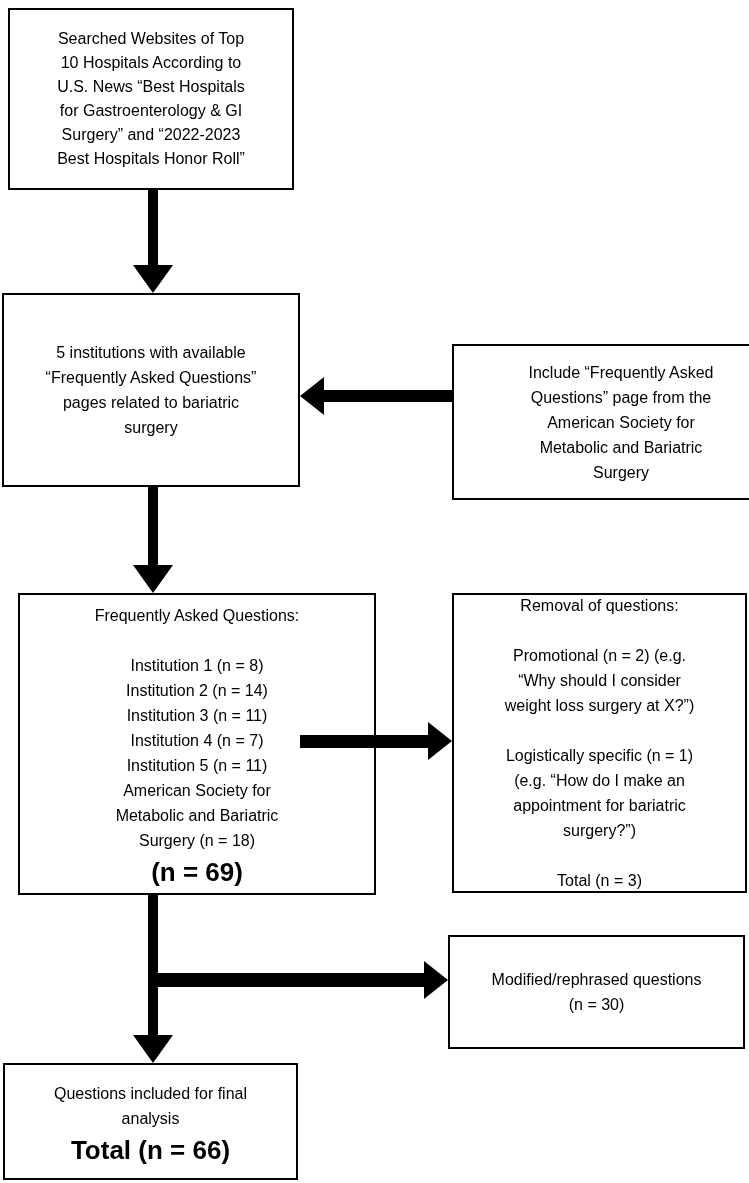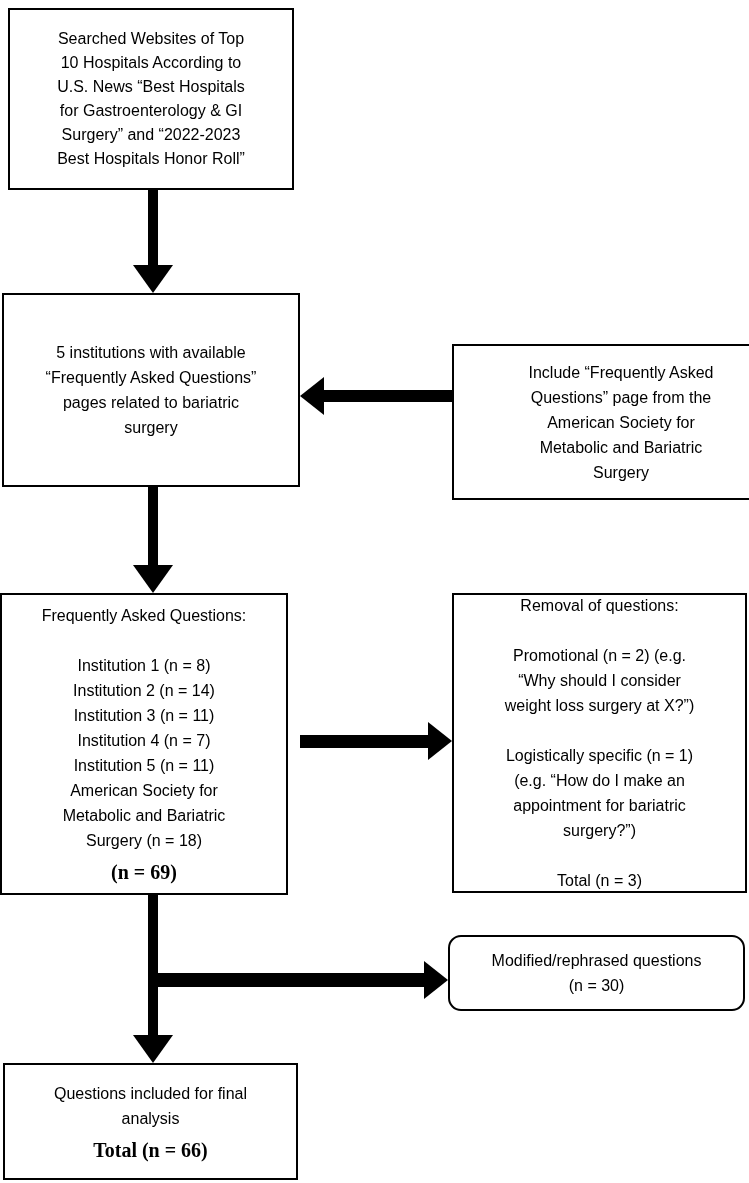--- a/index.html
+++ b/index.html
@@ -26,34 +26,33 @@
     align-items: center;
     justify-content: center;
     text-align: center;
   }
   .box-text {
     white-space: pre-line;
     font-size: 16px;
     line-height: 25px;
   }
   .bold-line {
-    font-size: 20px;
+    font-size: 26px;
     line-height: 25px;
     font-weight: bold;
     margin-top: 7px;
-    font-family: Liberation Serif, serif;
   }
   
   #box-searched   { left: 8px;   top: 8px;    width: 286px; height: 182px; }
   #box-searched .box-text { line-height: 24px; }
   #box-institutions { left: 2px; top: 293px;  width: 298px; height: 194px; }
   #box-include    { left: 452px; top: 316px;  width: 338px; height: 156px; margin-top: 28px; }
-  #box-faq        { left: 0;   top: 593px;  width: 288px; height: 302px; }
+  #box-faq        { left: 18px;   top: 593px;  width: 358px; height: 302px; }
   #box-removal    { left: 452px; top: 593px;  width: 295px; height: 300px; align-items: center; }
-  #box-modified   { left: 448px; top: 935px;  width: 297px; height: 76px; border-radius: 13px;  }
+  #box-modified   { left: 448px; top: 935px;  width: 297px; height: 114px;  }
   #box-final      { left: 3px;   top: 1063px; width: 295px; height: 117px; }
 
   
   .shaft {
     position: absolute;
     background: #000000;
   }
   .head-down {
     position: absolute;
     width: 0; height: 0;

